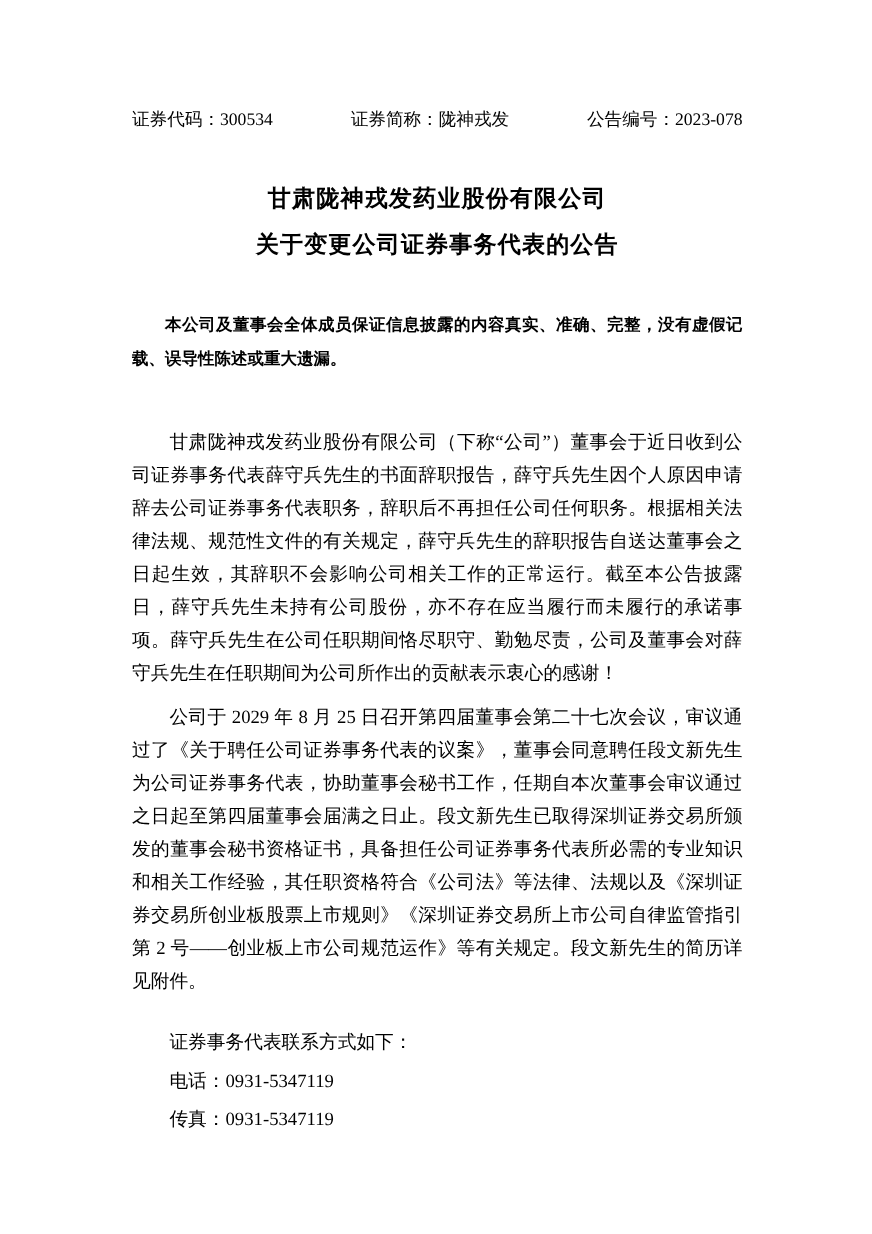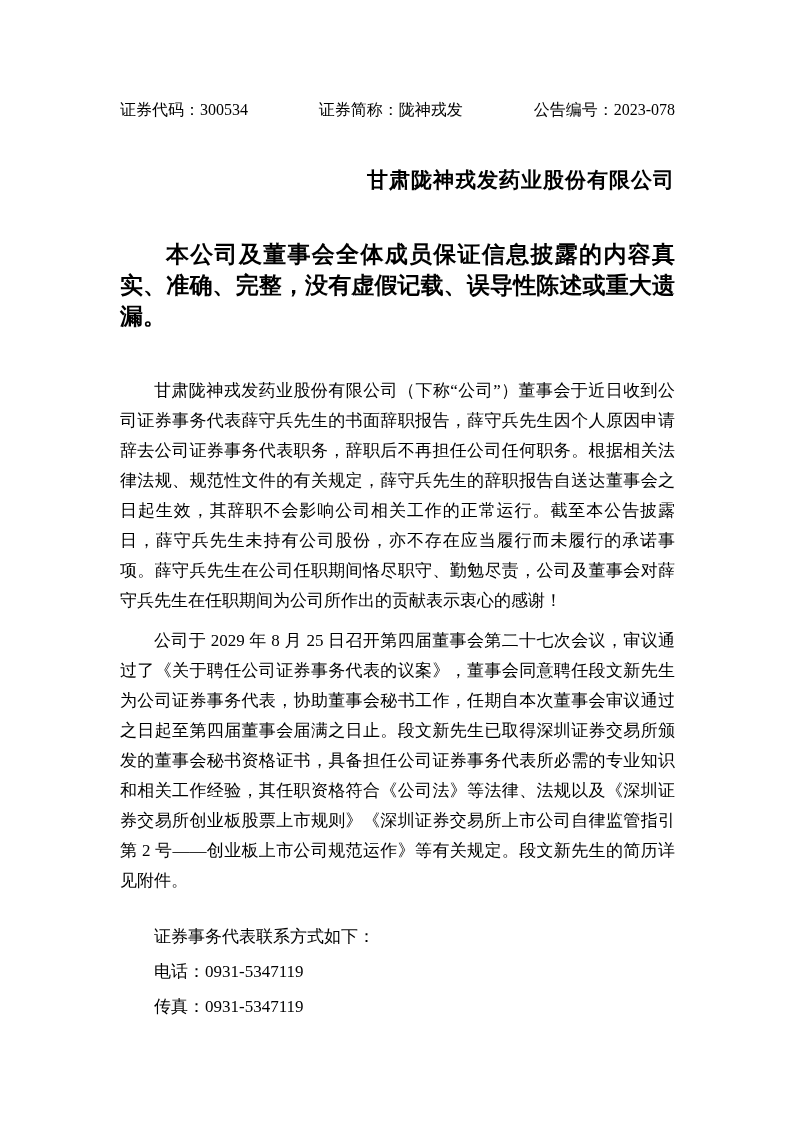--- a/index.html
+++ b/index.html
@@ -23,35 +23,35 @@
     justify-content: space-between;
     align-items: baseline;
     font-size: 16px;
     line-height: 20px;
     white-space: nowrap;
   }
   .doc-title {
     margin: 46px 0 0 0;
     font-size: 21px;
     font-weight: bold;
-    text-align: right;
+    text-align: center;
     line-height: 28px;
     letter-spacing: 1px;
   }
   .doc-subtitle {
     margin: 14px 0 0 0;
     font-size: 21px;
     font-weight: bold;
     text-align: center;
     line-height: 28px;
     letter-spacing: 1px;
   }
   .disclaimer {
     margin: 45px 0 0 0;
-    font-size: 23px;
+    font-size: 15px;
     font-weight: bold;
     line-height: 31px;
     text-indent: 2em;
     text-align: justify;
   }
   .para {
     margin: 0;
     font-size: 17px;
     line-height: 30px;
     text-indent: 2em;
@@ -68,20 +68,21 @@
 <div class="page">
 
   <div class="doc-header">
     <span>证券代码：300534</span>
     <span>证券简称：陇神戎发</span>
     <span>公告编号：2023-078</span>
   </div>
 
   <h1 class="doc-title">甘肃陇神戎发药业股份有限公司</h1>
 
+  <h1 class="doc-subtitle">关于变更公司证券事务代表的公告</h1>
 
   <p class="disclaimer">本公司及董事会全体成员保证信息披露的内容真实、准确、完整，没有虚假记载、误导性陈述或重大遗漏。</p>
 
   <p class="para first-body">甘肃陇神戎发药业股份有限公司（下称“公司”）董事会于近日收到公司证券事务代表薛守兵先生的书面辞职报告，薛守兵先生因个人原因申请辞去公司证券事务代表职务，辞职后不再担任公司任何职务。根据相关法律法规、规范性文件的有关规定，薛守兵先生的辞职报告自送达董事会之日起生效，其辞职不会影响公司相关工作的正常运行。截至本公告披露日，薛守兵先生未持有公司股份，亦不存在应当履行而未履行的承诺事项。薛守兵先生在公司任职期间恪尽职守、勤勉尽责，公司及董事会对薛守兵先生在任职期间为公司所作出的贡献表示衷心的感谢！</p>
 
   <p class="para second-body">公司于 2029 年 8 月 25 日召开第四届董事会第二十七次会议，审议通过了《关于聘任公司证券事务代表的议案》，董事会同意聘任段文新先生为公司证券事务代表，协助董事会秘书工作，任期自本次董事会审议通过之日起至第四届董事会届满之日止。段文新先生已取得深圳证券交易所颁发的董事会秘书资格证书，具备担任公司证券事务代表所必需的专业知识和相关工作经验，其任职资格符合《公司法》等法律、法规以及《深圳证券交易所创业板股票上市规则》《深圳证券交易所上市公司自律监管指引第 2 号——创业板上市公司规范运作》等有关规定。段文新先生的简历详见附件。</p>
 
   <p class="para contact-first">证券事务代表联系方式如下：</p>
 
   <p class="para contact">电话：0931-5347119</p>

